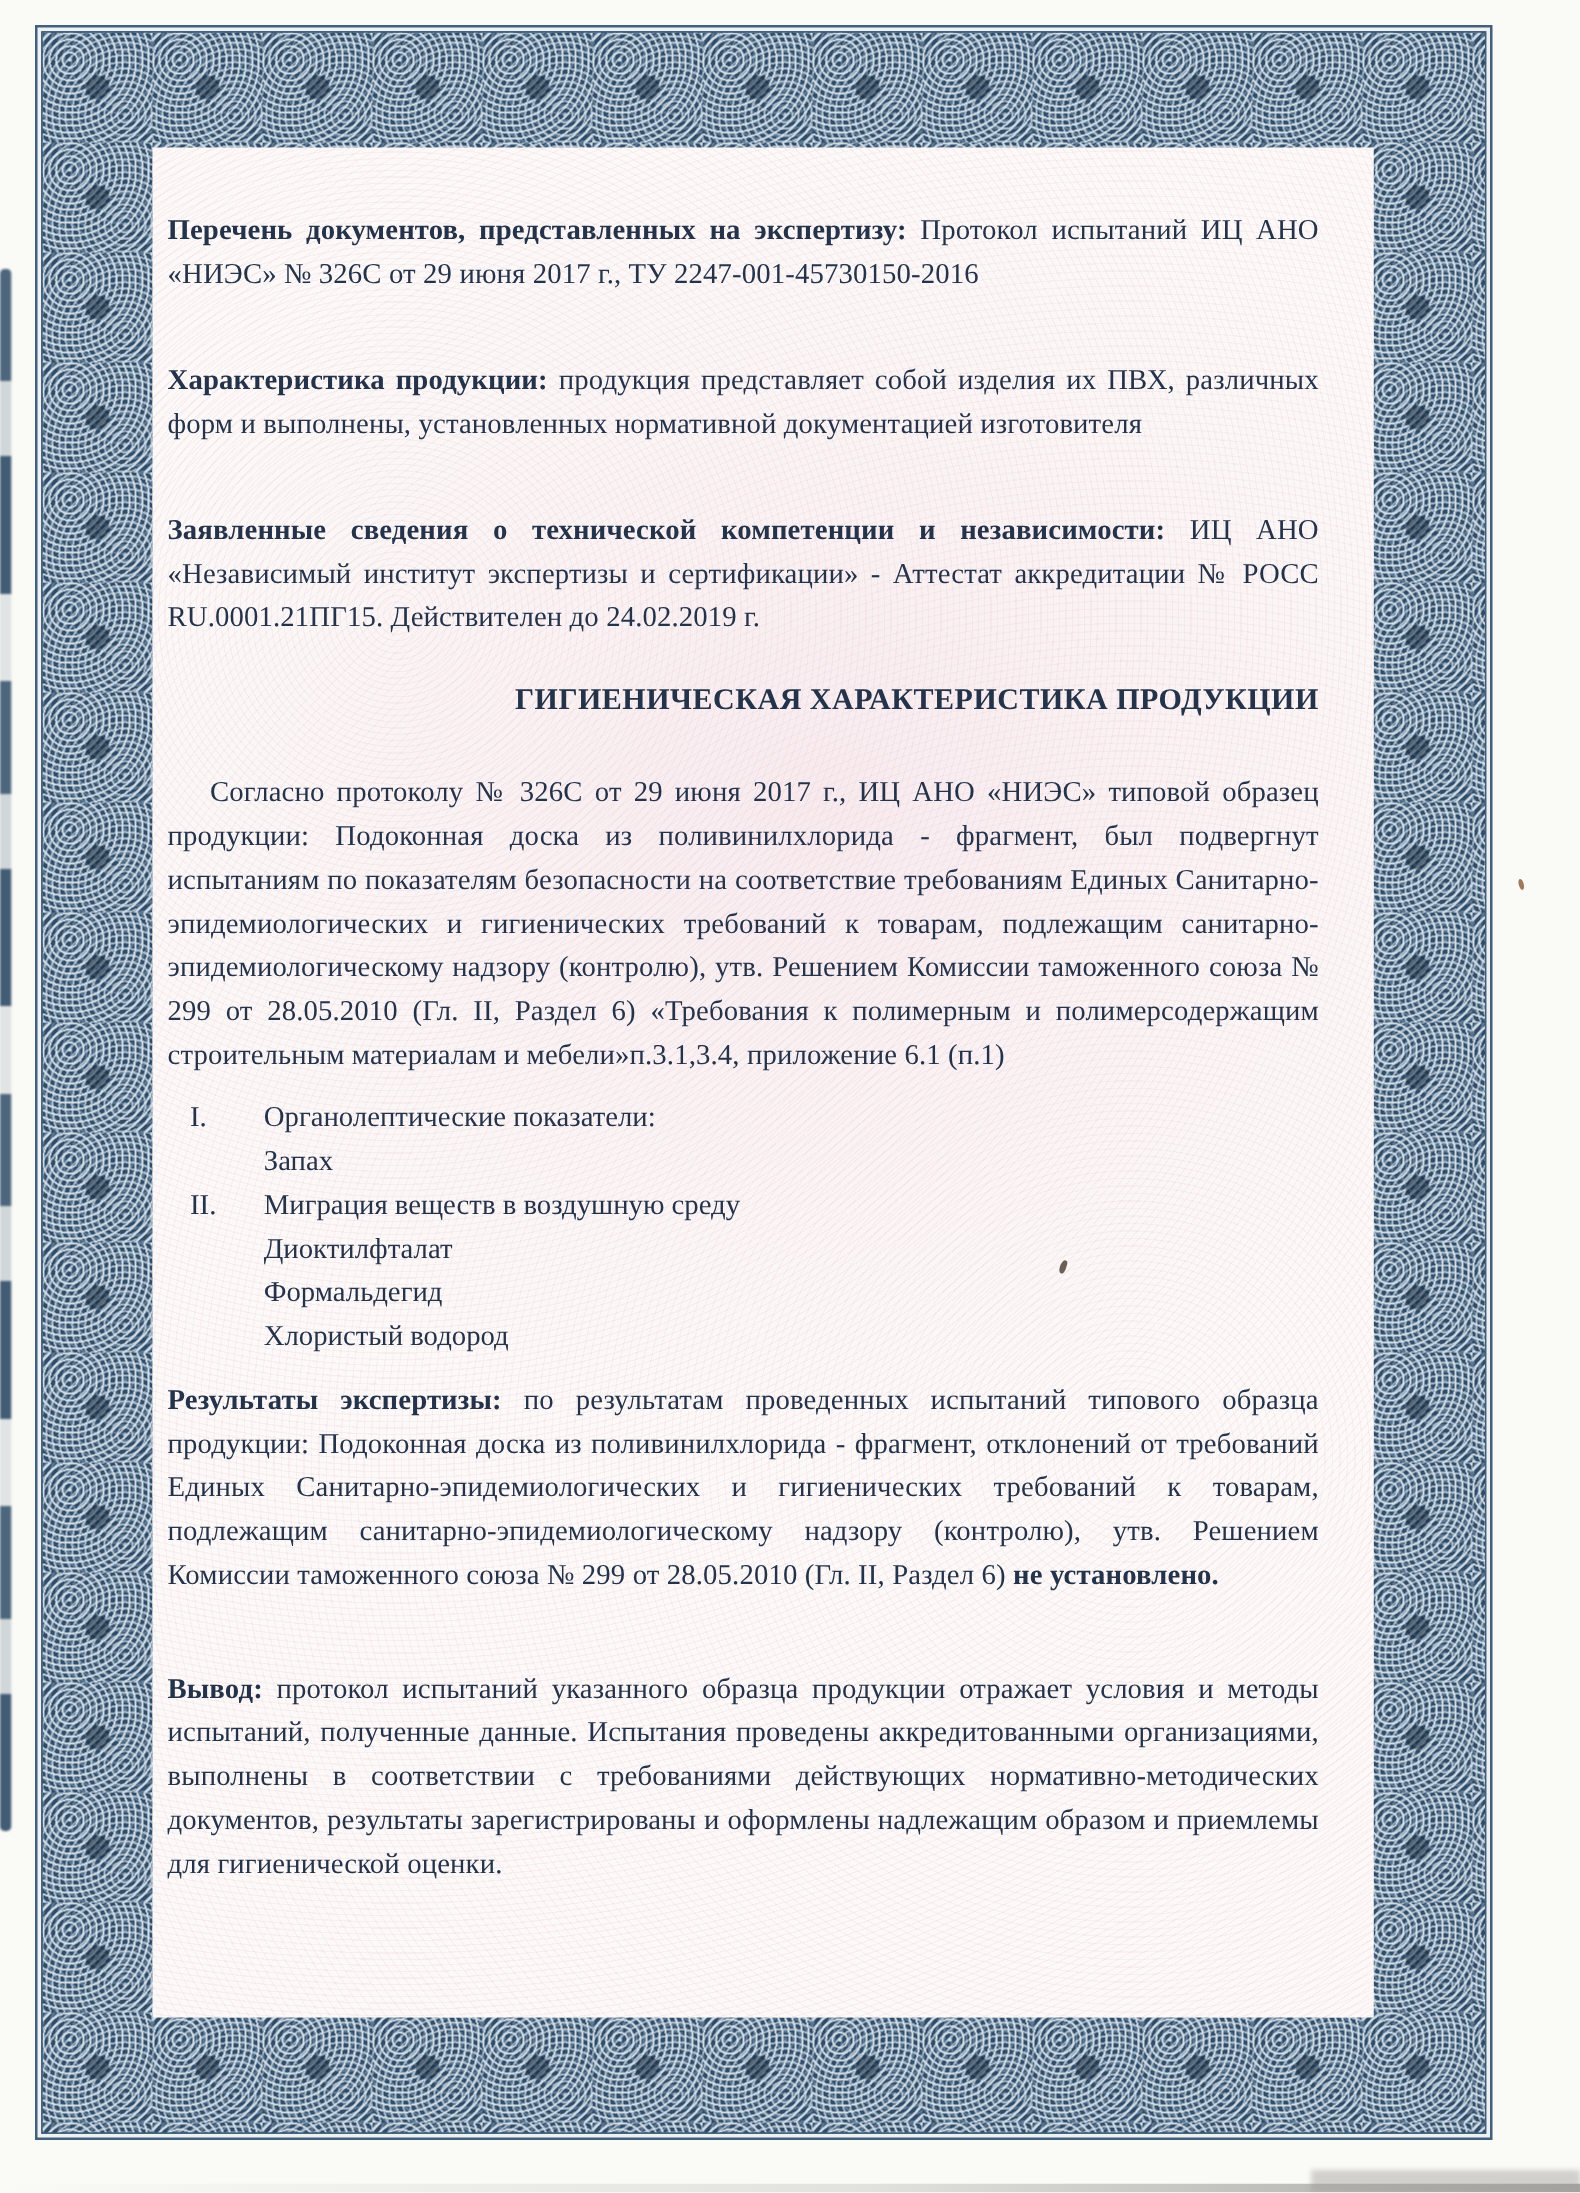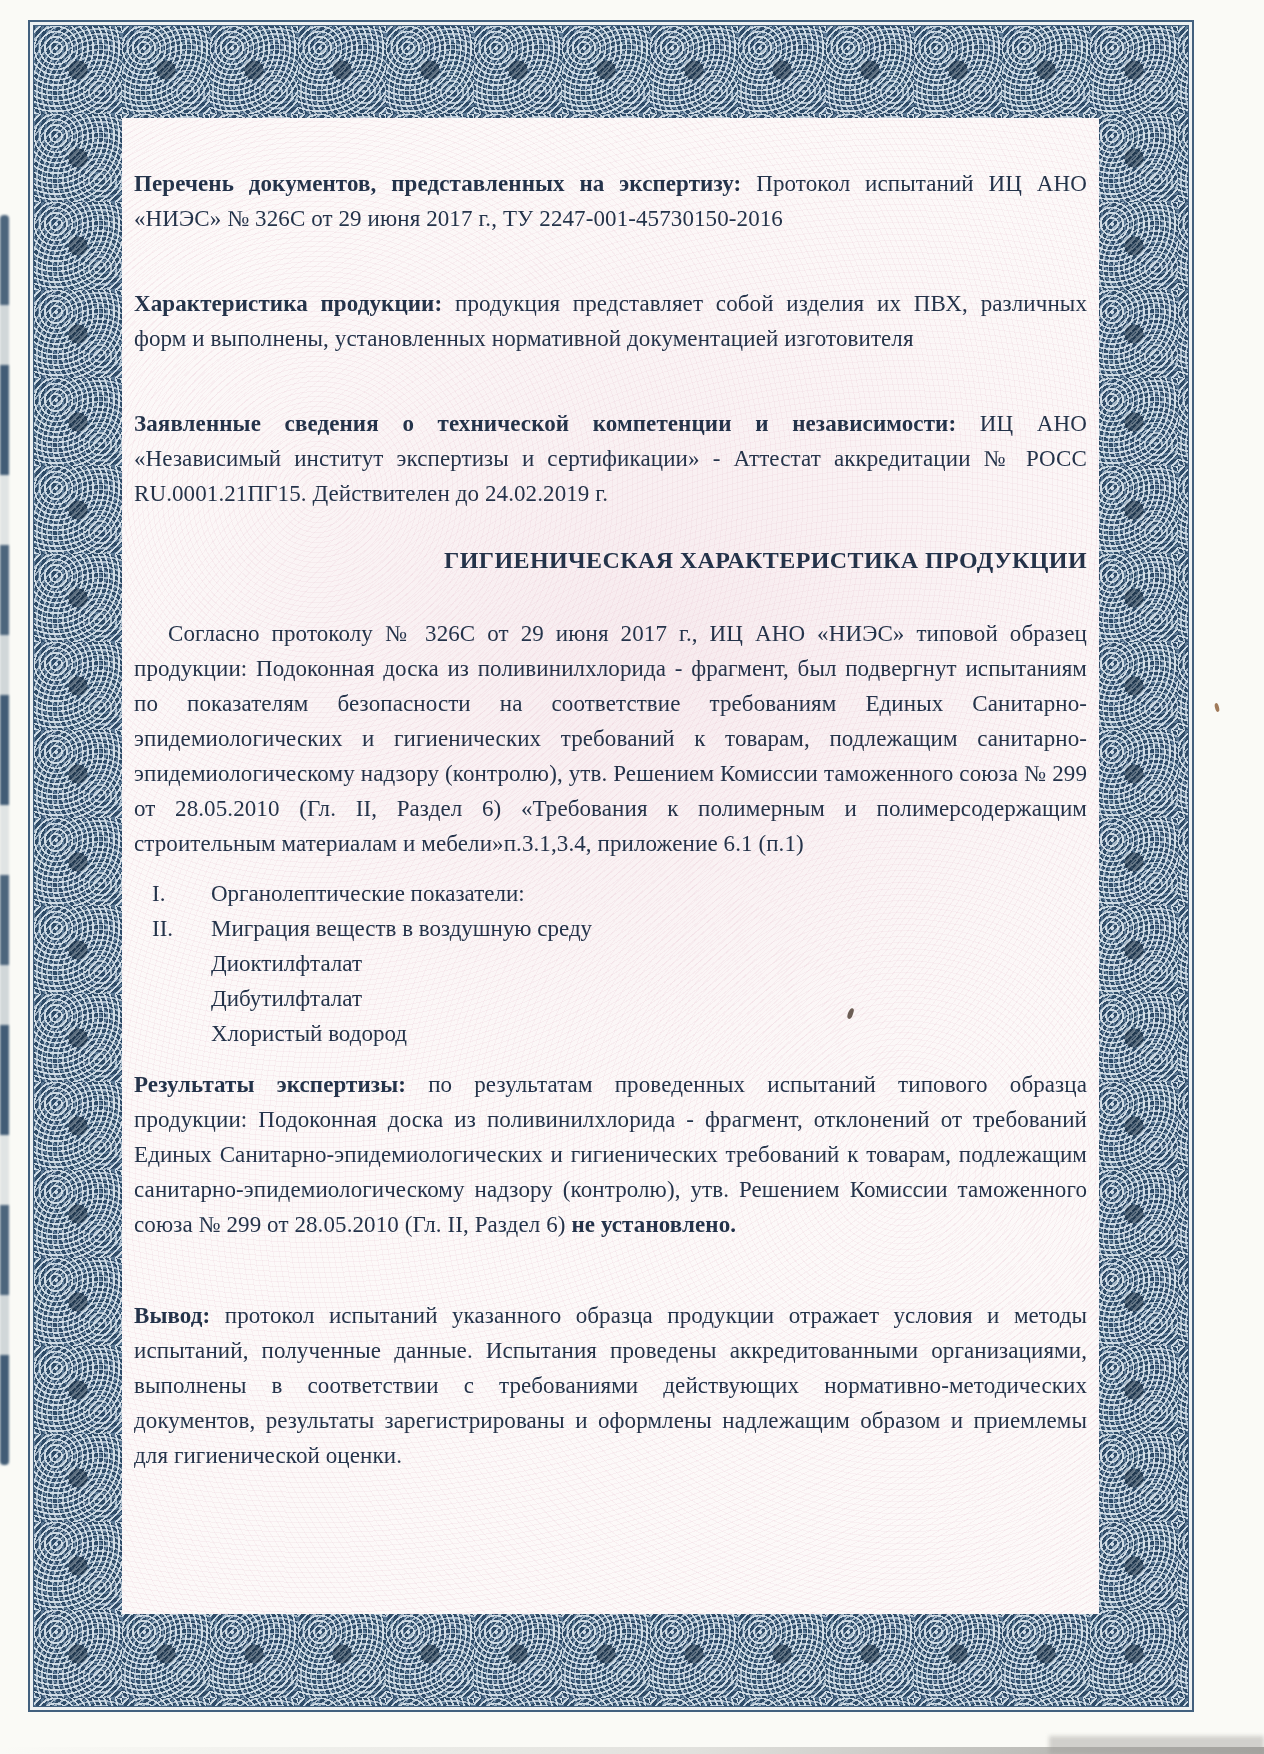--- a/index.html
+++ b/index.html
@@ -31,21 +31,21 @@
       repeating-radial-gradient(circle at 22px 22px, rgba(214,225,233,0.95) 0 1.6px, rgba(214,225,233,0) 1.6px 5.2px),
       repeating-radial-gradient(circle at 66px 66px, rgba(190,205,218,0.85) 0 1.6px, rgba(190,205,218,0) 1.6px 5.2px),
       repeating-radial-gradient(circle at 66px 22px, rgba(122,150,176,0.6) 0 2px, rgba(122,150,176,0) 2px 6px),
       repeating-radial-gradient(circle at 22px 66px, rgba(50,78,106,0.75) 0 2.4px, rgba(50,78,106,0) 2.4px 7px);
     background-size:88px 88px;
   }
   
   .content {
     position:absolute; left:88px; top:92px; right:89px; bottom:92px;
     box-sizing:border-box;
-    padding:48px 12px 0 12px;
+    padding:48px 44px 0 12px;
     overflow:hidden;
     background:
       radial-gradient(ellipse 620px 520px at 55% 35%, rgba(233,196,210,0.30), rgba(233,196,210,0.08) 75%, rgba(233,196,210,0.04)),
       repeating-radial-gradient(circle at 20% 25%, rgba(223,174,192,0.14) 0 1px, rgba(223,174,192,0) 1px 5px),
       repeating-radial-gradient(circle at 80% 70%, rgba(223,174,192,0.12) 0 1px, rgba(223,174,192,0) 1px 6px),
       #fdfbfa;
   }
   .para {
     font-size:23px; line-height:35px;
     text-align:justify;
@@ -119,30 +119,34 @@
         <div class="heading">ГИГИЕНИЧЕСКАЯ ХАРАКТЕРИСТИКА ПРОДУКЦИИ</div>
 
         <p class="para intro">Согласно протоколу № 326С от 29 июня 2017 г., ИЦ АНО «НИЭС» типовой образец продукции: Подоконная доска из поливинилхлорида - фрагмент, был подвергнут испытаниям по показателям безопасности на соответствие требованиям Единых Санитарно-эпидемиологических и гигиенических требований к товарам, подлежащим санитарно-эпидемиологическому надзору (контролю), утв. Решением Комиссии таможенного союза № 299 от 28.05.2010 (Гл. II, Раздел 6) «Требования к полимерным и полимерсодержащим строительным материалам и мебели»п.3.1,3.4, приложение 6.1 (п.1)</p>
 
         <div class="ind-list">
           <div class="ind-row">
             <span class="ind-num">I.</span>
             <span class="ind-text">Органолептические показатели:</span>
           </div>
           <div class="ind-row">
+            <span class="ind-num"></span>
+            <span class="ind-text">Запах</span>
+          </div>
+          <div class="ind-row">
             <span class="ind-num">II.</span>
             <span class="ind-text">Миграция веществ в воздушную среду</span>
           </div>
           <div class="ind-row">
             <span class="ind-num"></span>
             <span class="ind-text">Диоктилфталат</span>
           </div>
           <div class="ind-row">
             <span class="ind-num"></span>
-            <span class="ind-text">Дибутилфталат</span>
+            <span class="ind-text">Формальдегид</span>
           </div>
           <div class="ind-row">
             <span class="ind-num"></span>
             <span class="ind-text">Хлористый водород</span>
           </div>
         </div>
 
         <p class="para results">
           <b>Результаты экспертизы:</b>
           <span>по результатам проведенных испытаний типового образца продукции: Подоконная доска из поливинилхлорида - фрагмент, отклонений от требований Единых Санитарно-эпидемиологических и гигиенических требований к товарам, подлежащим санитарно-эпидемиологическому надзору (контролю), утв. Решением Комиссии таможенного союза № 299 от 28.05.2010 (Гл. II, Раздел 6)</span>

